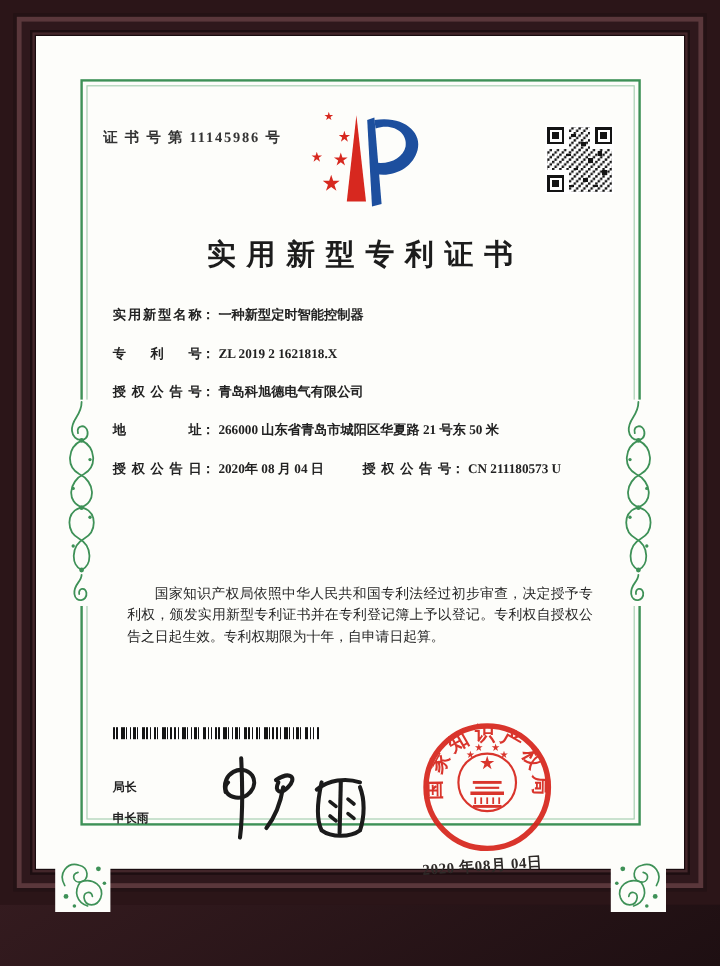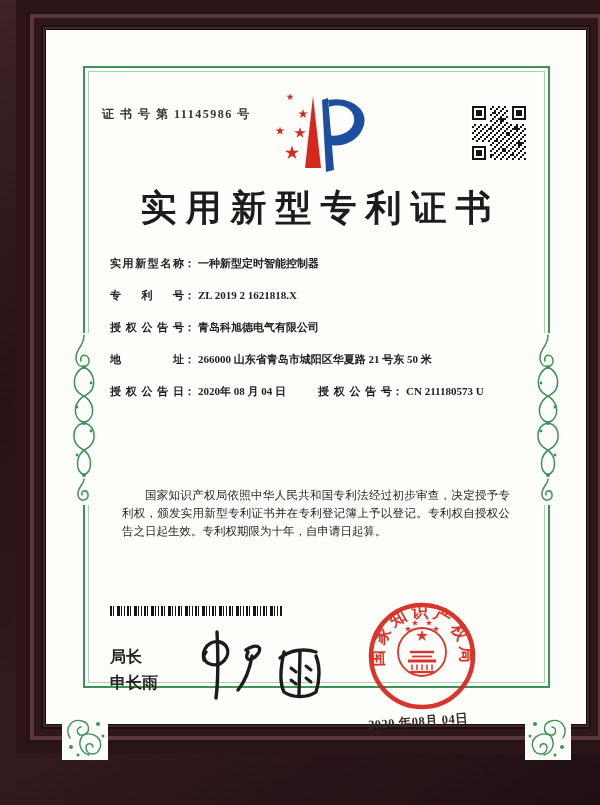--- a/index.html
+++ b/index.html
@@ -1,53 +1,53 @@
 <!DOCTYPE html>
 <html><head>
 <meta charset="utf-8">
 <style>
   html,body{margin:0;padding:0;}
   body{width:600px;height:805px;font-family:"Liberation Serif","DejaVu Serif",serif;}
   .page{position:relative;width:600px;height:805px;overflow:hidden;
         background:linear-gradient(150deg,#3d2226 0%,#271316 35%,#341b1f 65%,#1e0f12 100%);}
   
-  .paper{position:absolute;left:46px;top:30px;width:540px;height:694px;background:#fdfdfa;
+  .paper{position:absolute;left:30px;top:30px;width:540px;height:694px;background:#fdfdfa;
          box-shadow:0 0 0 1px #190c0f,0 0 0 3px #43262a,0 0 0 5px #1d0e11,
                     0 0 0 12px #2f181c,0 0 0 16px #5a373b,0 0 0 19px #241215,
                     0 0 0 30px #2b1518;}
   .gborder{position:absolute;pointer-events:none;}
   .gborder.outer{left:37px;top:36px;right:36px;bottom:36px;border:2px solid #3e9157;}
   .gborder.inner{left:42px;top:41px;right:41px;bottom:41px;border:1px solid #a8d0b3;}
   .orn{position:absolute;background:#fdfdfa;display:flex;align-items:center;justify-content:center;}
   .orn-left{left:17px;top:303px;width:42px;height:172px;}
   .orn-right{left:481px;top:303px;width:42px;height:172px;}
   .orn-bl{left:16px;top:684px;width:46px;height:46px;}
   .orn-br{left:479px;top:684px;width:46px;height:46px;}
   .cert-no{position:absolute;left:56px;top:76px;font-size:12px;letter-spacing:1.5px;
            color:#333;font-weight:600;}
   .logo{position:absolute;left:210px;top:58px;width:116px;height:94px;}
   .qr{position:absolute;left:424px;top:74px;width:58px;height:58px;}
-  .title{position:absolute;left:0;right:0;top:154px;margin:0;text-align:center;
-         font-size:36px;font-weight:700;letter-spacing:9px;text-indent:9px;color:#1c1c1c;}
+  .title{position:absolute;left:0;right:0;top:154px;margin:12px;text-align:center;
+         font-size:24px;font-weight:700;letter-spacing:9px;text-indent:9px;color:#1c1c1c;}
   .fields{position:absolute;left:64px;top:217px;width:414px;color:#222;}
   .row{position:relative;height:32px;line-height:32px;white-space:nowrap;
        font-size:11px;font-weight:600;}
   .flabel{display:inline-block;width:74px;text-align:justify;text-align-last:justify;
           -moz-text-align-last:justify;vertical-align:top;}
   .colon{display:inline-block;width:12px;}
   .fvalue{margin-left:2px;}
   .pair2{position:absolute;left:208px;top:0;}
   .body-text{position:absolute;left:64px;top:444px;width:412px;font-size:11.5px;
              line-height:18px;text-align:justify;color:#262626;font-weight:500;}
   .body-text p{margin:12px;text-indent:2em;}
   .barcode{position:absolute;left:64px;top:576px;width:172px;height:10px;
            background:repeating-linear-gradient(90deg,#141414 0 2px,#fff 2px 3px,
              #141414 3px 4px,#fff 4px 7px,#141414 7px 10px,#fff 10px 11px,
              #141414 11px 12px,#fff 12px 14px,#141414 14px 15px,#fff 15px 17px);}
-  .director{position:absolute;left:64px;top:614px;font-size:16px;line-height:26px;
+  .director{position:absolute;left:64px;top:614px;font-size:10px;line-height:26px;
             color:#222;font-weight:600;}
   .signature{position:absolute;left:138px;top:592px;width:170px;height:88px;}
   .seal{position:absolute;left:318px;top:568px;width:116px;height:116px;}
   .seal-date{position:absolute;left:322px;top:683px;width:118px;font-size:12.5px;
              font-weight:700;color:#2e2a28;transform:rotate(-4deg);white-space:nowrap;
              letter-spacing:0.5px;}
   .hiddefs{position:absolute;width:0;height:0;overflow:hidden;}
 </style>
 </head>
 <body>

